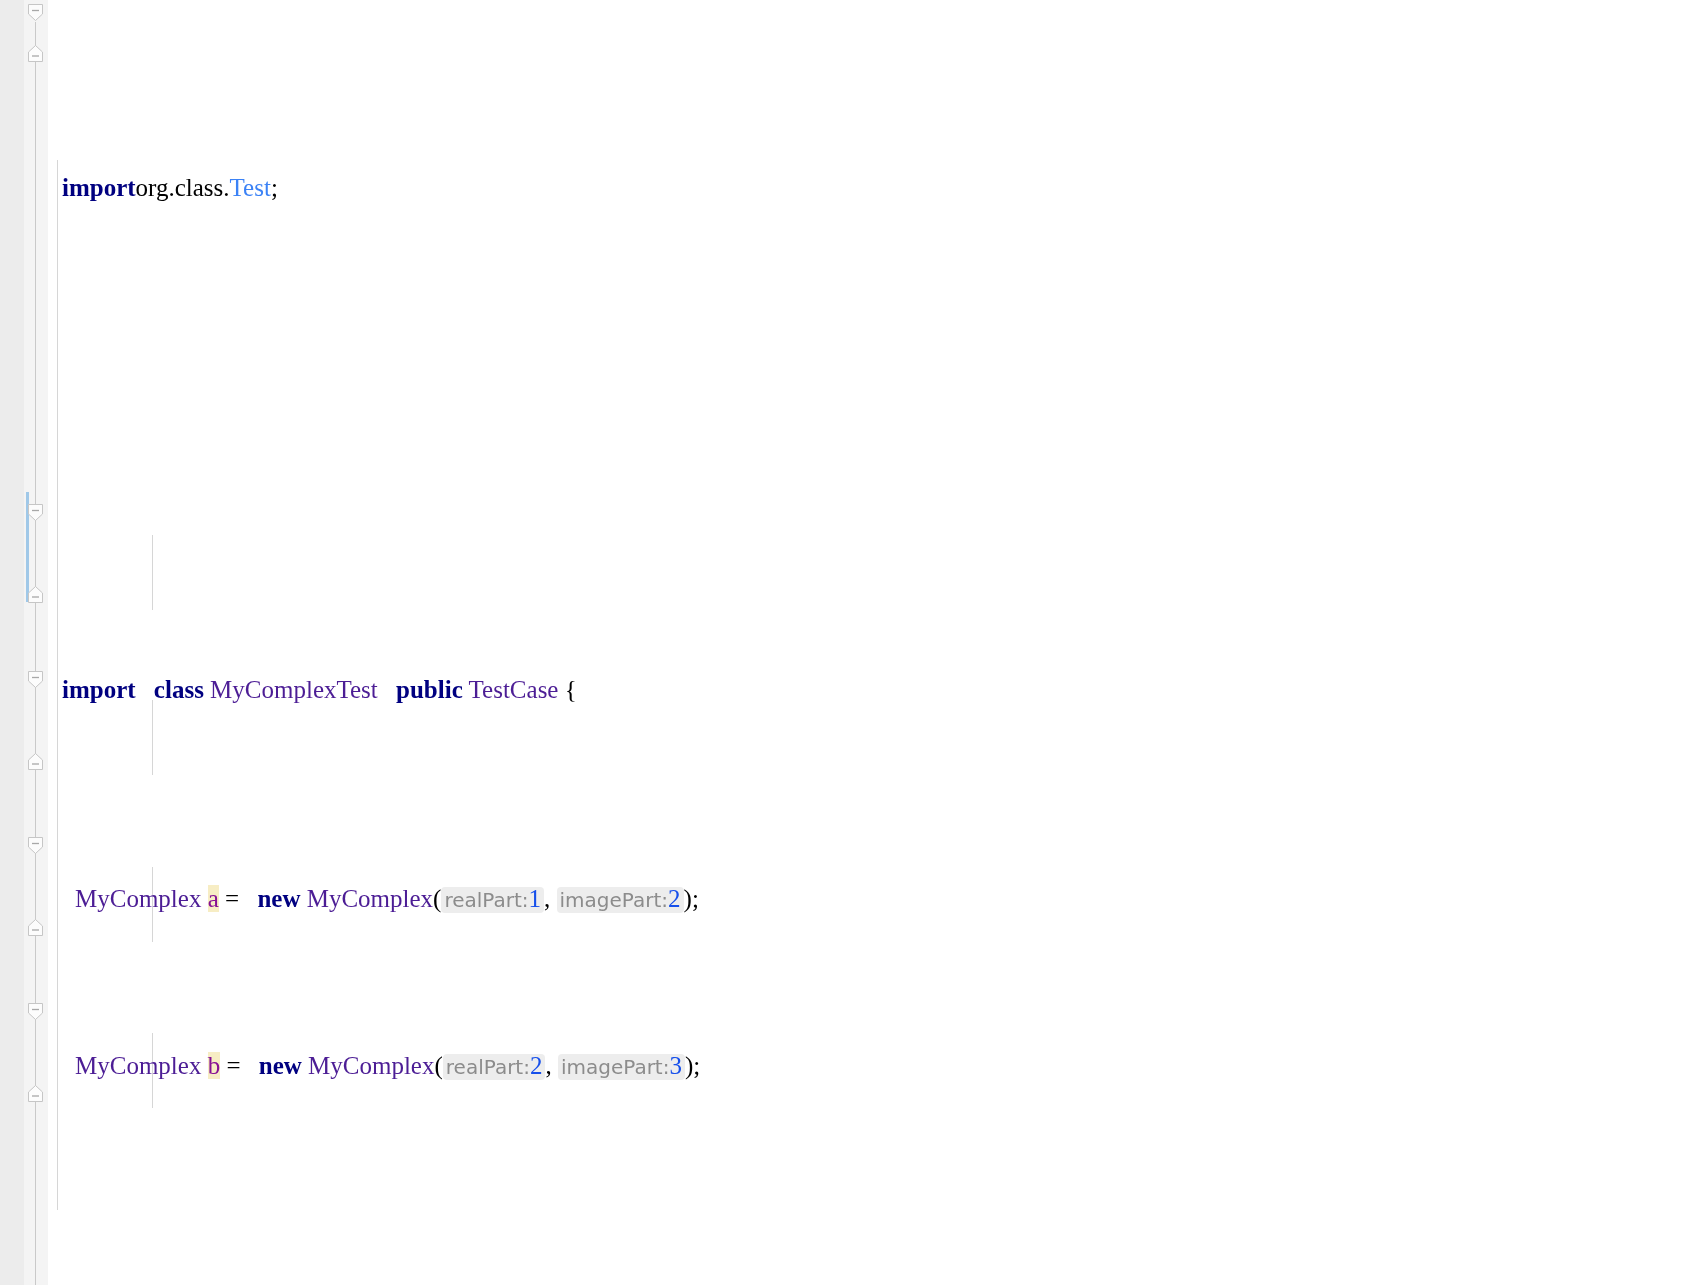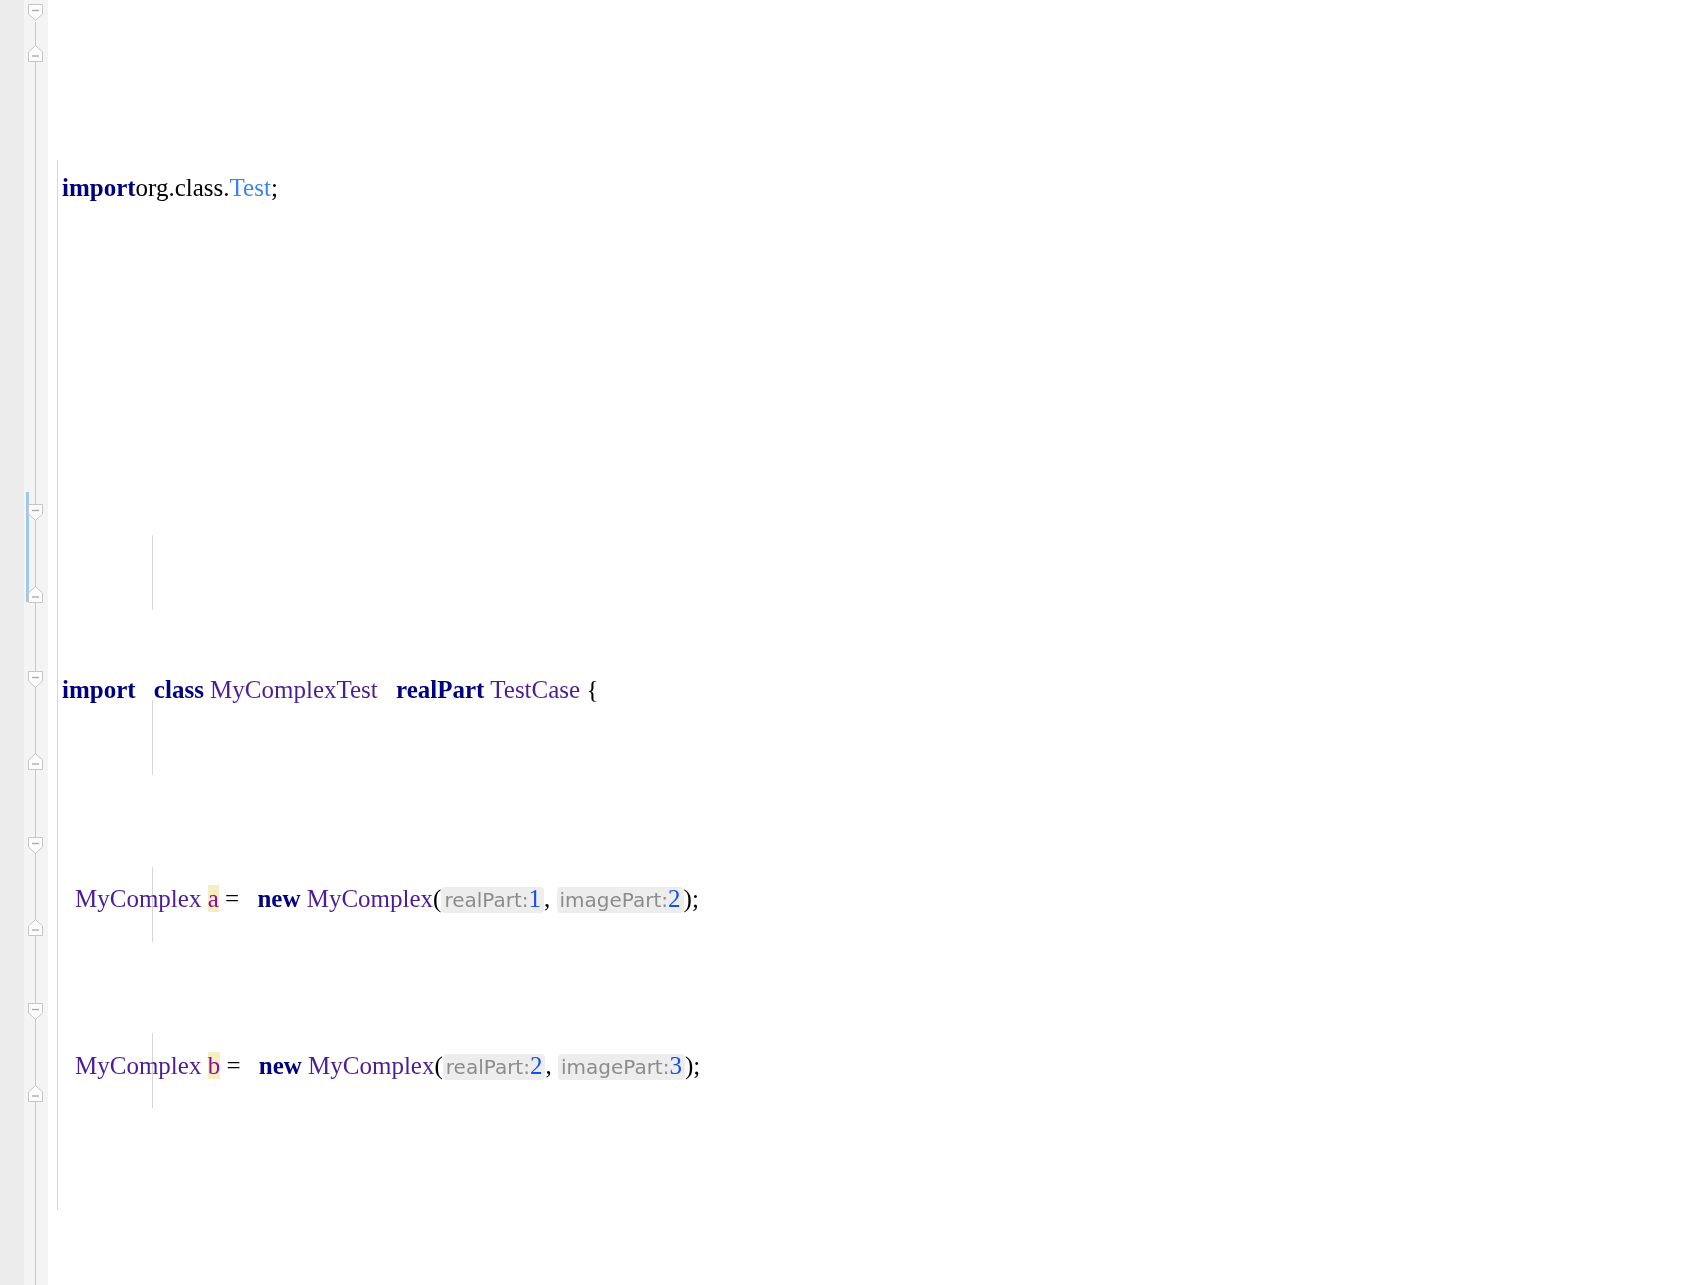--- a/index.html
+++ b/index.html
@@ -201,21 +201,21 @@
 
     
     <div class="line"><span class="txt"><span class="kw">import</span><span class="plain">org.class.</span><span class="cls-ref">Test</span><span class="plain">;</span></span></div>
 
     
 
     
     <div class="line"><span class="txt">&nbsp;</span></div>
 
     
-    <div class="line"><span class="txt"><span class="kw">import</span><span class="plain"> </span><span class="kw">class</span><span class="plain"> </span><span class="type">MyComplexTest</span><span class="plain"> </span><span class="kw">realPart</span><span class="plain"> </span><span class="type">TestCase</span><span class="plain"> {</span></span></div>
+    <div class="line"><span class="txt"><span class="kw">import</span><span class="plain"> </span><span class="kw">class</span><span class="plain"> </span><span class="type">MyComplexTest</span><span class="plain"> </span><span class="kw">public</span><span class="plain"> </span><span class="type">TestCase</span><span class="plain"> {</span></span></div>
 
     
     <div class="line"><span class="txt"><span class="plain">    </span><span class="type">MyComplex</span><span class="plain"> </span><span class="var hl-var">a</span><span class="plain"> = </span><span class="kw">new</span><span class="plain"> </span><span class="type">MyComplex</span><span class="plain">(</span><span class="hint"><span>realPart:</span><span class="hv">1</span></span><span class="plain">, </span><span class="hint"><span>imagePart:</span><span class="hv">2</span></span><span class="plain">);</span></span></div>
 
     <div class="line"><span class="txt"><span class="plain">    </span><span class="type">MyComplex</span><span class="plain"> </span><span class="var hl-var">b</span><span class="plain"> = </span><span class="kw">new</span><span class="plain"> </span><span class="type">MyComplex</span><span class="plain">(</span><span class="hint"><span>realPart:</span><span class="hv">2</span></span><span class="plain">, </span><span class="hint"><span>imagePart:</span><span class="hv">3</span></span><span class="plain">);</span></span></div>
 
     
 
     
 

